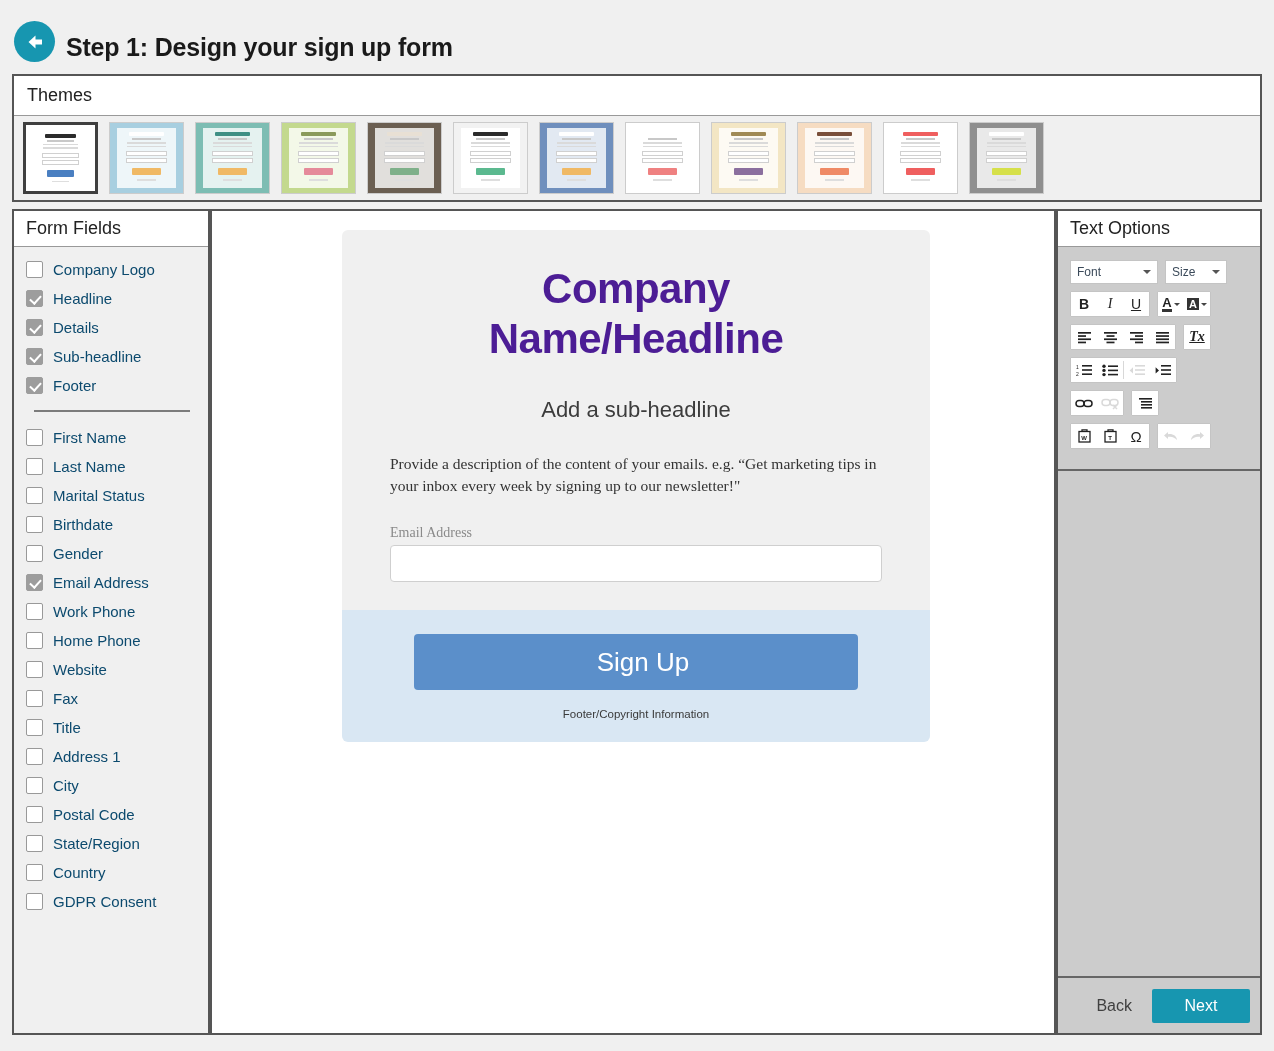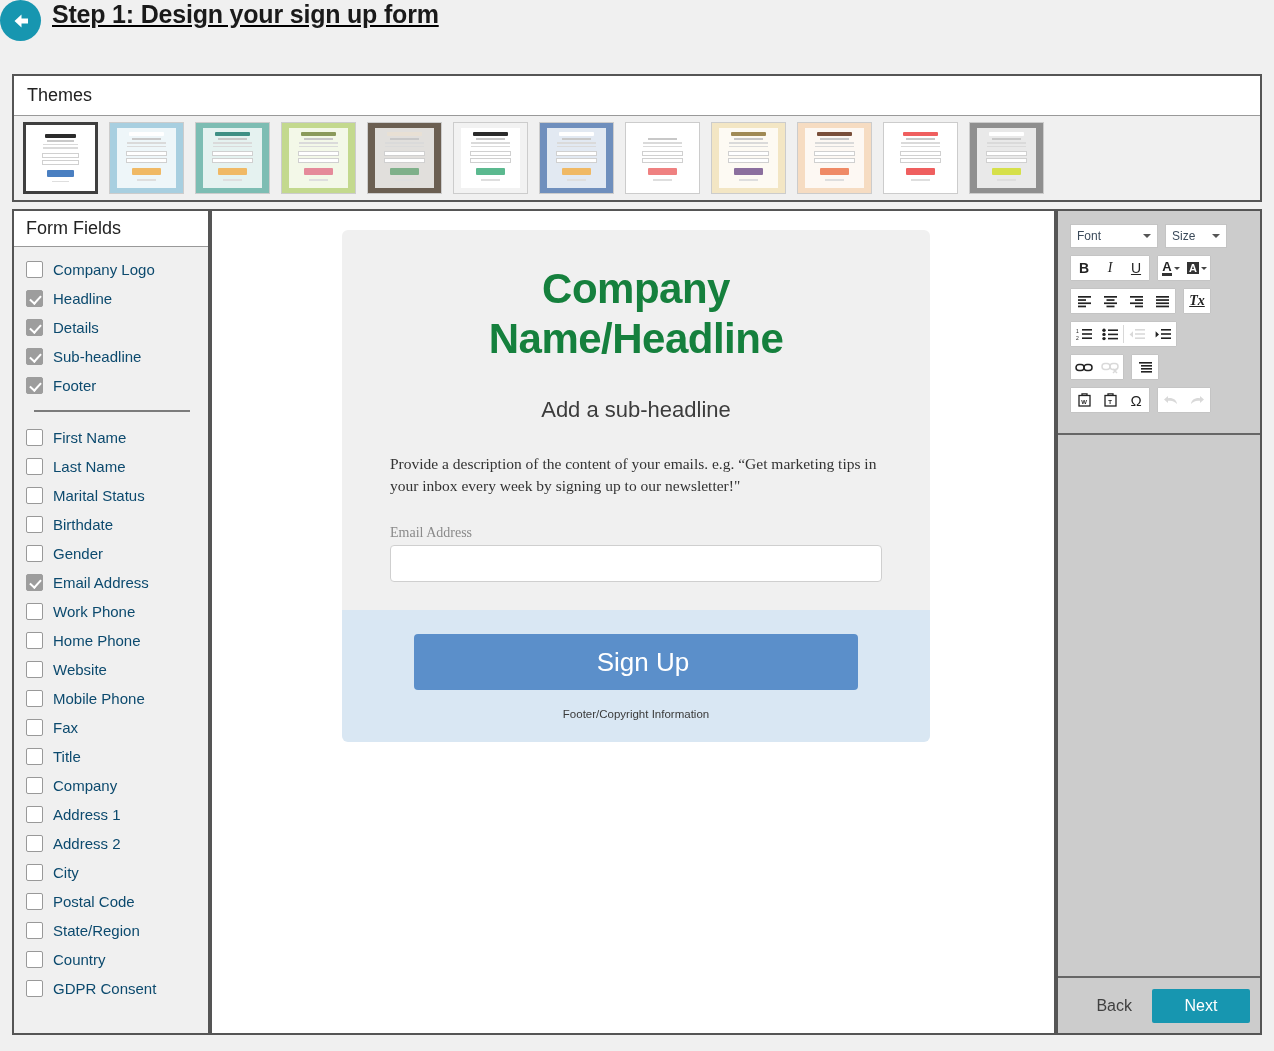--- a/index.html
+++ b/index.html
@@ -7,22 +7,22 @@
     margin: 0; padding: 0;
     width: 1274px; height: 1051px;
     background: #f0f0f0;
     font-family: "Liberation Sans", sans-serif;
     overflow: hidden;
   }
 
   
   #header {
     height: 62px;
-    display: flex; align-items: flex-start;
-    text-decoration: underline;
+    display: flex; align-items: flex-end;
+    padding-left: 14px;
   }
   #back-circle {
     width: 41px; height: 41px; border-radius: 50%;
     background: #1796b0;
     display: flex; align-items: center; justify-content: center;
     flex: 0 0 auto; cursor: pointer;
   }
   #back-circle svg { display: block; }
   #page-title {
     font-size: 25px; font-weight: bold; color: #1a1a1a;
@@ -109,21 +109,21 @@
     position: absolute; left: 210px; top: 209px;
     width: 846px; height: 826px;
     border: 2px solid #555; background: #fff;
   }
   #form-card {
     position: absolute; left: 130px; top: 19px;
     width: 588px; border-radius: 6px; overflow: hidden;
   }
   #form-body { background: #f0f0f0; padding: 34px 48px 28px 48px; }
   #headline {
-    font-size: 42px; font-weight: bold; color: #15803d;
+    font-size: 42px; font-weight: bold; color: #4c1d95;
     text-align: center; line-height: 1.18; letter-spacing: -0.5px;
   }
   #subheadline {
     font-size: 22px; color: #3c3c3c;
     text-align: center; margin-top: 34px;
   }
   #details {
     font-family: "Liberation Serif", serif;
     font-size: 15.5px; color: #333; line-height: 1.42;
     margin-top: 30px;
@@ -459,41 +459,29 @@
         <div class="field-row">
           <div class="cbox"></div>
           <span class="field-label">Home Phone</span>
         </div>
         <div class="field-row">
           <div class="cbox"></div>
           <span class="field-label">Website</span>
         </div>
         <div class="field-row">
           <div class="cbox"></div>
-          <span class="field-label">Mobile Phone</span>
-        </div>
-        <div class="field-row">
-          <div class="cbox"></div>
           <span class="field-label">Fax</span>
         </div>
         <div class="field-row">
           <div class="cbox"></div>
           <span class="field-label">Title</span>
         </div>
         <div class="field-row">
           <div class="cbox"></div>
-          <span class="field-label">Company</span>
-        </div>
-        <div class="field-row">
-          <div class="cbox"></div>
           <span class="field-label">Address 1</span>
-        </div>
-        <div class="field-row">
-          <div class="cbox"></div>
-          <span class="field-label">Address 2</span>
         </div>
         <div class="field-row">
           <div class="cbox"></div>
           <span class="field-label">City</span>
         </div>
         <div class="field-row">
           <div class="cbox"></div>
           <span class="field-label">Postal Code</span>
         </div>
         <div class="field-row">
@@ -525,20 +513,21 @@
 
     <div id="form-footer-area">
       <button id="signup-btn">Sign Up</button>
       <div id="form-footer-text">Footer/Copyright Information</div>
     </div>
 
   </div>
 </div>
 
 <div id="text-panel">
+  <div id="text-header">Text Options</div>
 
   <div id="toolbar">
 
     <div class="tb-row">
       <div class="tb-select" style="width:88px">
         <span>Font</span>
         <span class="caret"></span>
       </div>
       <div class="tb-select" style="width:62px">
         <span>Size</span>

